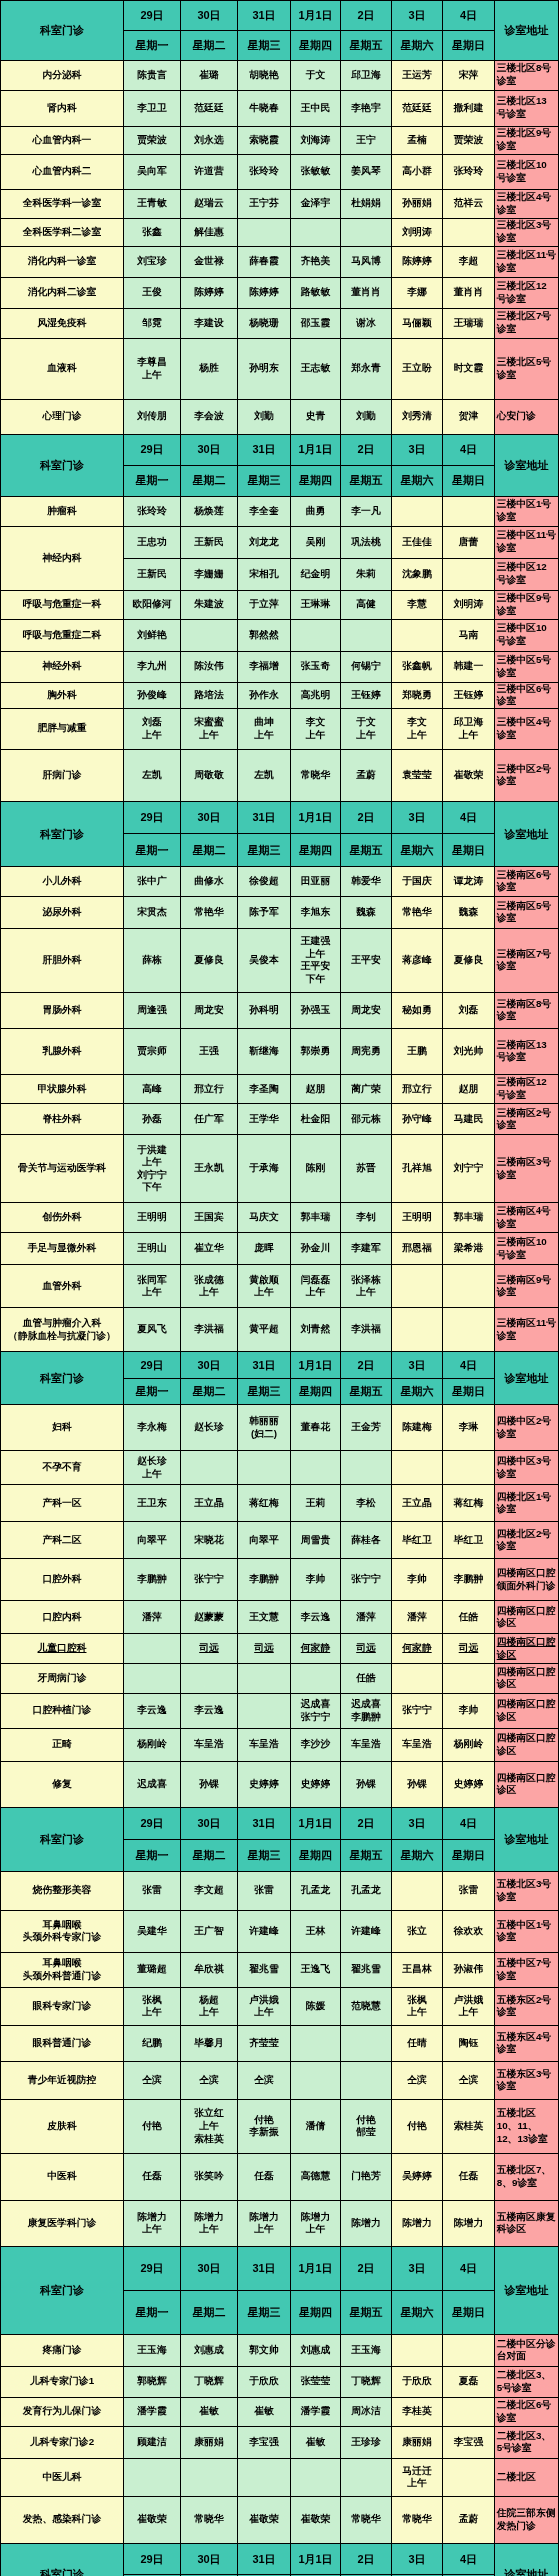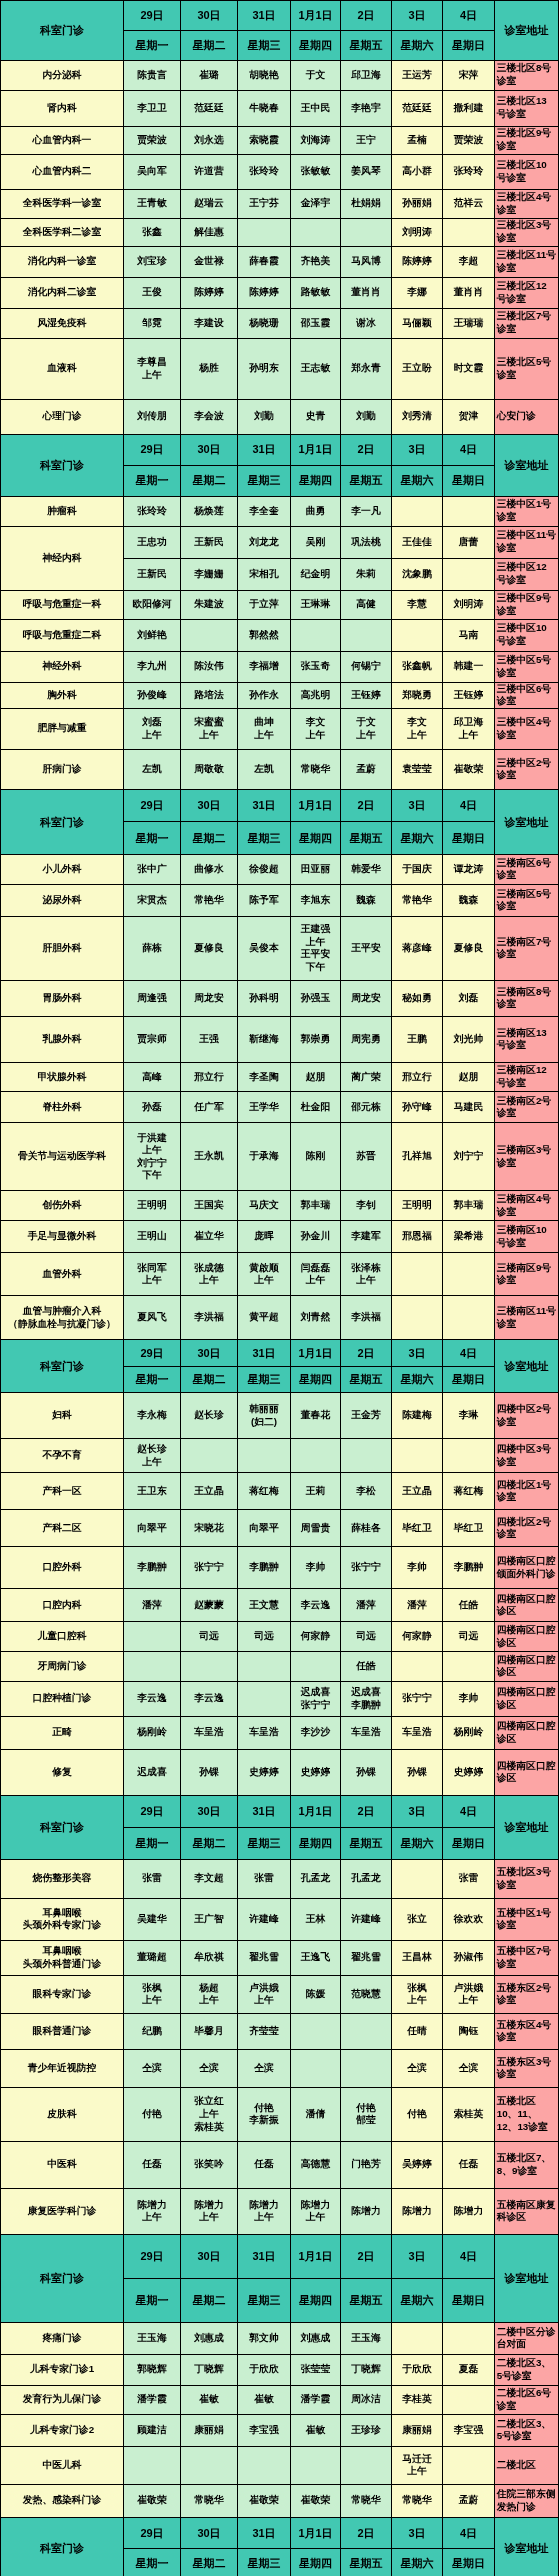--- a/index.html
+++ b/index.html
@@ -278,21 +278,21 @@
         <td class="day">李文
 上午</td>
         <td class="day">于文
 上午</td>
         <td class="day wend">李文
 上午</td>
         <td class="day wend">邱卫海
 上午</td>
         <td class="loc">三楼中区4号诊室</td>
       </tr>
-      <tr style="height: 40px; border-radius: 19px;">
+      <tr style="height: 52px; border-radius: 19px;">
         <td class="dept">肝病门诊</td>
         <td class="day">左凯</td>
         <td class="day">周敬敬</td>
         <td class="day">左凯</td>
         <td class="day">常晓华</td>
         <td class="day">孟蔚</td>
         <td class="day wend">袁莹莹</td>
         <td class="day wend">崔敬荣</td>
         <td class="loc">三楼中区2号诊室</td>
       </tr>
@@ -403,21 +403,21 @@
 刘宁宁
 下午</td>
         <td class="day">王永凯</td>
         <td class="day">于承海</td>
         <td class="day">陈刚</td>
         <td class="day">苏晋</td>
         <td class="day wend">孔祥旭</td>
         <td class="day wend">刘宁宁</td>
         <td class="loc">三楼南区3号诊室</td>
       </tr>
-      <tr style="height: 30px;">
+      <tr style="height: 30px; font-family: Liberation Serif, serif;">
         <td class="dept">创伤外科</td>
         <td class="day">王明明</td>
         <td class="day">王国宾</td>
         <td class="day">马庆文</td>
         <td class="day">郭丰瑞</td>
         <td class="day">李钊</td>
         <td class="day wend">王明明</td>
         <td class="day wend">郭丰瑞</td>
         <td class="loc">三楼南区4号诊室</td>
       </tr>
@@ -541,21 +541,21 @@
         <td class="dept">口腔内科</td>
         <td class="day">潘萍</td>
         <td class="day">赵蒙蒙</td>
         <td class="day">王文慧</td>
         <td class="day">李云逸</td>
         <td class="day">潘萍</td>
         <td class="day wend">潘萍</td>
         <td class="day wend">任皓</td>
         <td class="loc">四楼南区口腔诊区</td>
       </tr>
-      <tr style="height: 29.5px;">
+      <tr style="height: 29.5px; text-decoration: underline;">
         <td class="dept">儿童口腔科</td>
         <td class="day"></td>
         <td class="day">司远</td>
         <td class="day">司远</td>
         <td class="day">何家静</td>
         <td class="day">司远</td>
         <td class="day wend">何家静</td>
         <td class="day wend">司远</td>
         <td class="loc">四楼南区口腔诊区</td>
       </tr>
@@ -808,21 +808,21 @@
         <td class="day"></td>
         <td class="day"></td>
         <td class="day"></td>
         <td class="day"></td>
         <td class="day"></td>
         <td class="day wend">马迁迁
 上午</td>
         <td class="day wend"></td>
         <td class="loc">二楼北区</td>
       </tr>
-      <tr style="height: 33px; padding-left: 33px;">
+      <tr style="height: 47px; padding-left: 33px;">
         <td class="dept">发热、感染科门诊</td>
         <td class="day">崔敬荣</td>
         <td class="day">常晓华</td>
         <td class="day">崔敬荣</td>
         <td class="day">崔敬荣</td>
         <td class="day">常晓华</td>
         <td class="day wend">常晓华</td>
         <td class="day wend">孟蔚</td>
         <td class="loc">住院三部东侧发热门诊</td>
       </tr>

